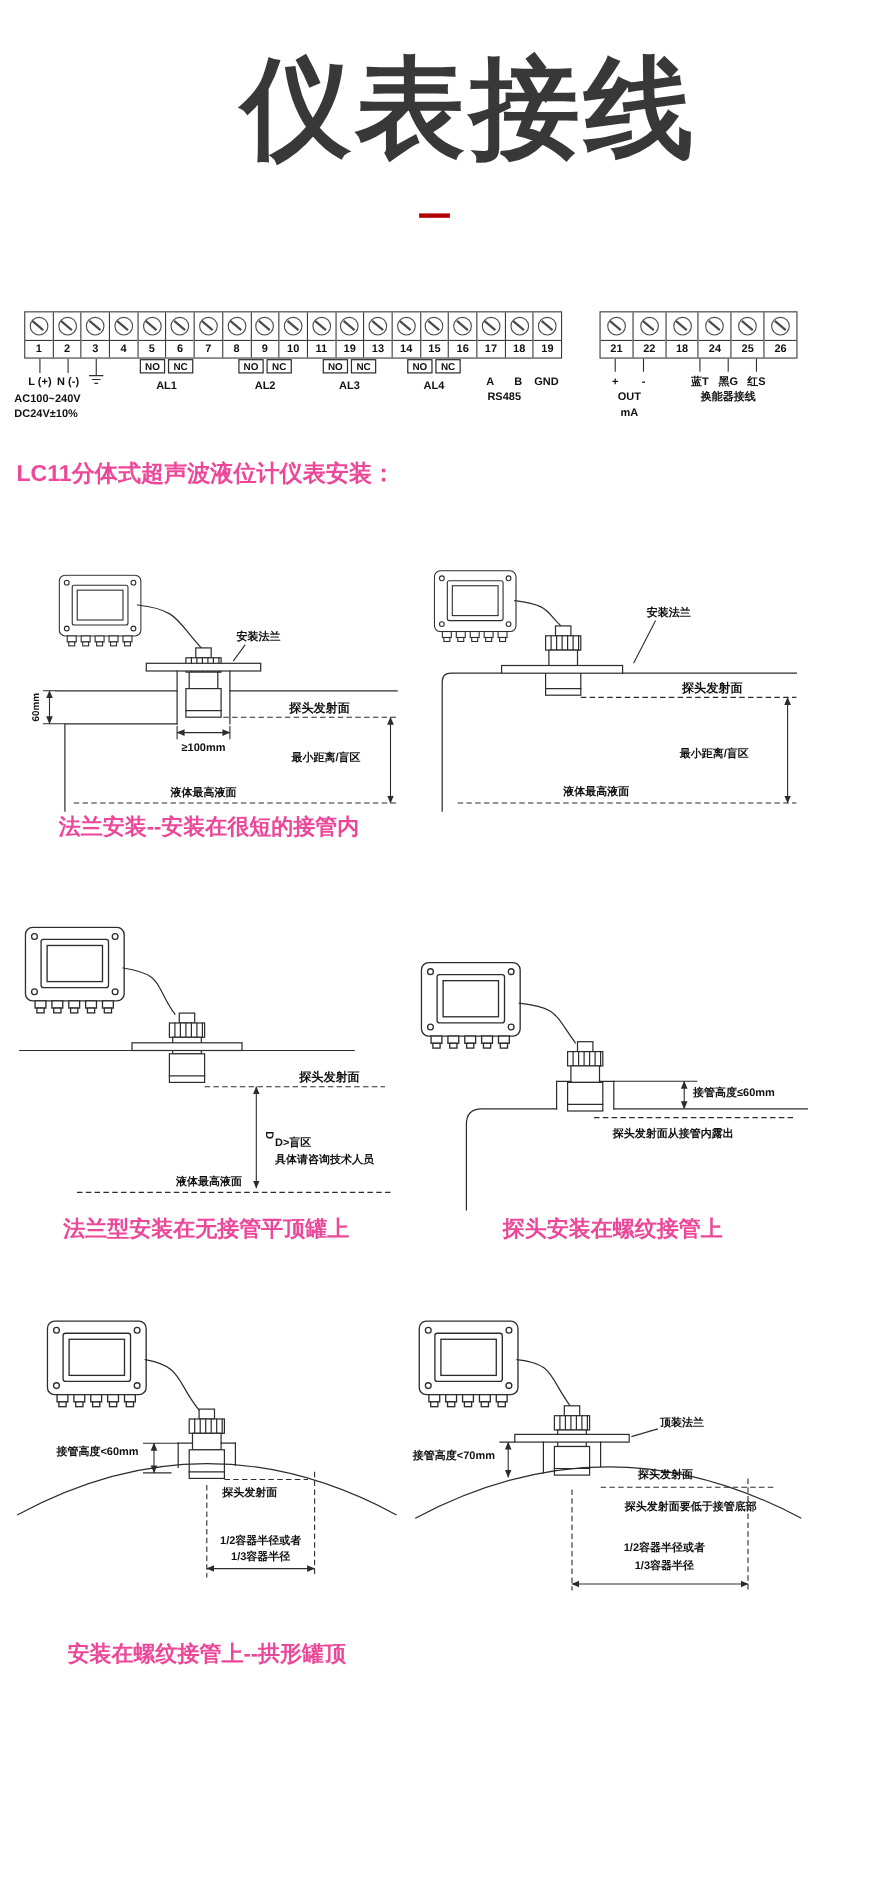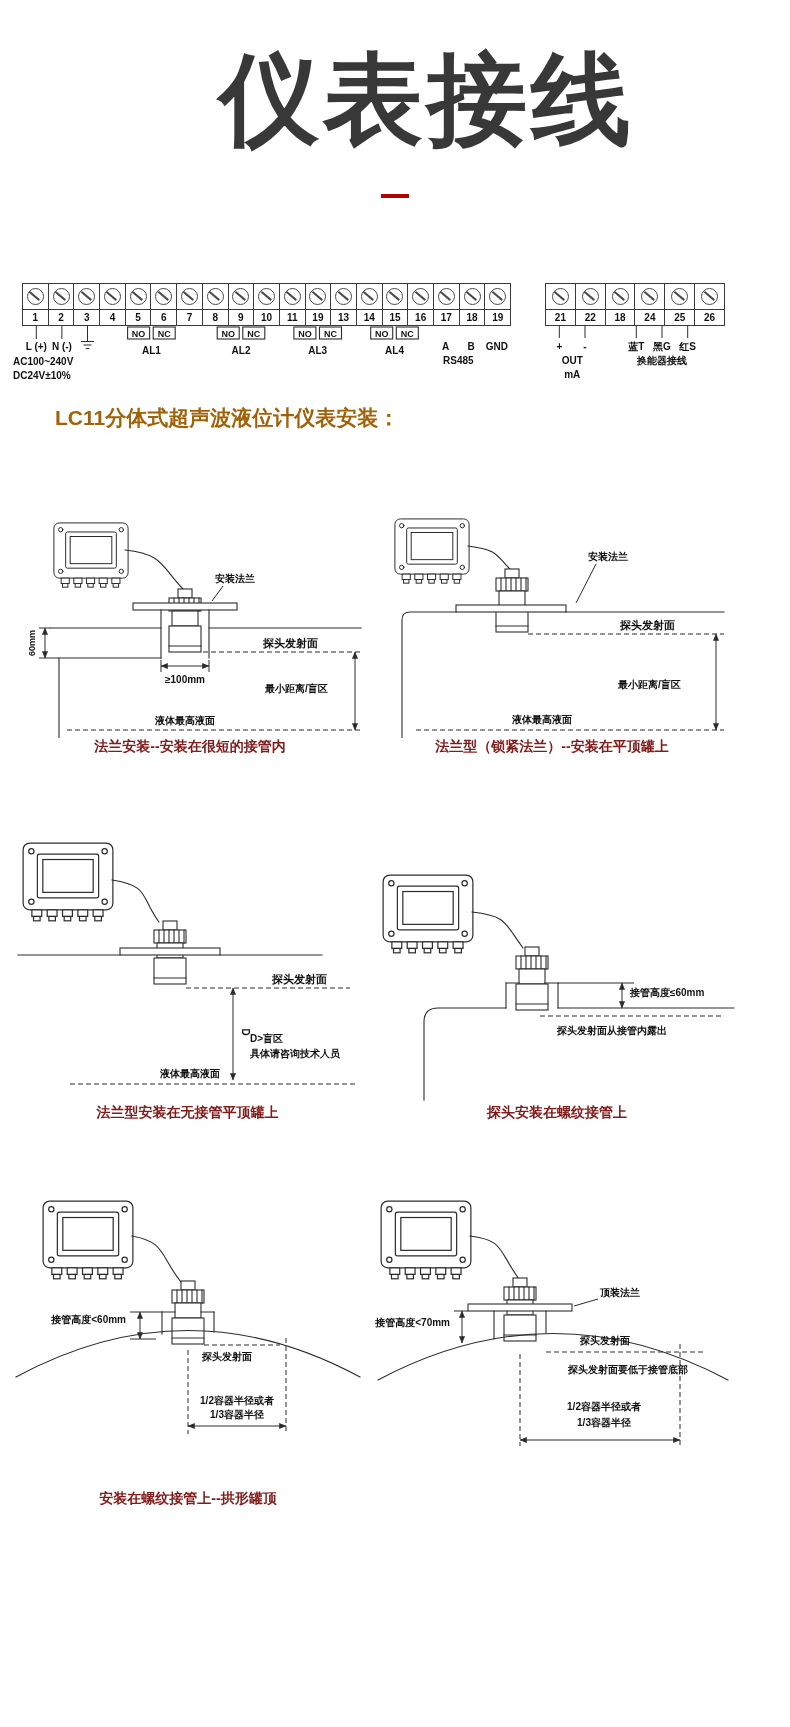--- a/index.html
+++ b/index.html
@@ -7,21 +7,21 @@
   .page {
     position:relative; width:790px; height:1727px; margin:0 auto;
     background:#ffffff; overflow:hidden;
     font-family:"Liberation Sans","DejaVu Sans",sans-serif; color:#111;
   }
   .title {
     position:absolute; top:44px; left:0; width:790px; text-align:center;
     font-size:100px; font-weight:900; color:#383838; letter-spacing:4px; line-height:1.1;padding-left:32px;
   }
   .red-dash { position:absolute; top:194px; left:381px; width:28px; height:4px; background:#b50000; }
-  .section-title { position:absolute; top:404px; left:15px; font-size:21px; font-weight:bold; color:#a16207;margin-left:40px; }
+  .section-title { position:absolute; top:416px; left:15px; font-size:21px; font-weight:bold; color:#ec4899; }
 
   
   .strip { position:absolute; display:flex; border:1.5px solid #3a3a3a; background:#fff; box-sizing:border-box; }
   .term { flex:1 1 0; border-right:1px solid #3a3a3a; display:flex; flex-direction:column; min-width:0; }
   .term:last-child { border-right:none; }
   .screwbox { height:25px; border-bottom:1px solid #3a3a3a; display:flex; align-items:center; justify-content:center; }
   .screw { width:17px; height:17px; border:1.5px solid #4a4a4a; border-radius:50%; position:relative; box-sizing:border-box; }
   .screw::after { content:''; position:absolute; left:0.5px; top:6px; width:13px; height:1.5px; background:#4a4a4a; transform:rotate(40deg); }
   .numbox { height:15px; font-size:10px; font-weight:bold; text-align:center; line-height:15px; color:#111; }
 
@@ -31,21 +31,21 @@
   svg .ln   { stroke:#2c2c2c; stroke-width:1.1; fill:none; stroke-linecap:square; }
   svg .dash { stroke:#2c2c2c; stroke-width:1; fill:none; stroke-dasharray:5 3; }
   svg .dim  { stroke:#2c2c2c; stroke-width:1; fill:none; }
   svg .box  { stroke:#2c2c2c; stroke-width:1.1; fill:#ffffff; }
   svg text  { font-family:"Liberation Sans","DejaVu Sans",sans-serif; fill:#111; font-weight:bold; font-size:11px; }
   svg text.s10 { font-size:10px; }
   svg text.s9  { font-size:9px; }
   svg .mid { text-anchor:middle; }
   svg .end { text-anchor:end; }
 
-  .cap { position:absolute; text-align:center; font-size:14px; font-weight:bold; color:#7f1d1d; }
+  .cap { position:absolute; text-align:center; font-size:20px; font-weight:bold; color:#ec4899; }
 </style>
 </head>
 <body>
 
 <div class="page">
 
   <svg width="0" height="0" style="position:absolute" aria-hidden="true">
     <defs>
       <marker id="arr" viewBox="0 0 10 10" refX="8.5" refY="5" markerWidth="8" markerHeight="8" orient="auto-start-reverse">
         <path d="M0,1.2 L9,5 L0,8.8 z" fill="#2c2c2c"></path>
@@ -382,21 +382,20 @@
     <text x="248" y="121">探头发射面</text>
     <g>
       <path class="dim" d="M344,126 V222" marker-start="url(#arr)" marker-end="url(#arr)"></path>
       <text class="s10" x="246" y="180">最小距离/盲区</text>
     </g>
     <path class="dash" d="M44,222 H352"></path>
     <text class="s10 mid" x="170" y="215">液体最高液面</text>
   </svg>
 
   <div class="cap" style="left:15px;top:738px;width:350px">法兰安装--安装在很短的接管内</div>
-  <div class="cap" style="left:372px;top:738px;width:360px">法兰型（锁紧法兰）--安装在平顶罐上</div>
 
   <svg class="panel" style="left:10px;top:832px" width="355" height="272" viewBox="0 0 355 272">
     <use href="#sym-ctrl" x="12" y="10" width="92" height="81"></use>
     <path class="ln" d="M102,48 C140,54 130,64 149,90"></path>
     <use href="#sym-probe" x="138" y="88" width="44" height="66"></use>
     <rect class="box" x="110" y="116" width="100" height="7"></rect>
     <path class="ln" d="M8,123 H110 M210,123 H312"></path>
     <path class="dash" d="M176,156 H340"></path>
     <text x="262" y="151">探头发射面</text>
     <g>

